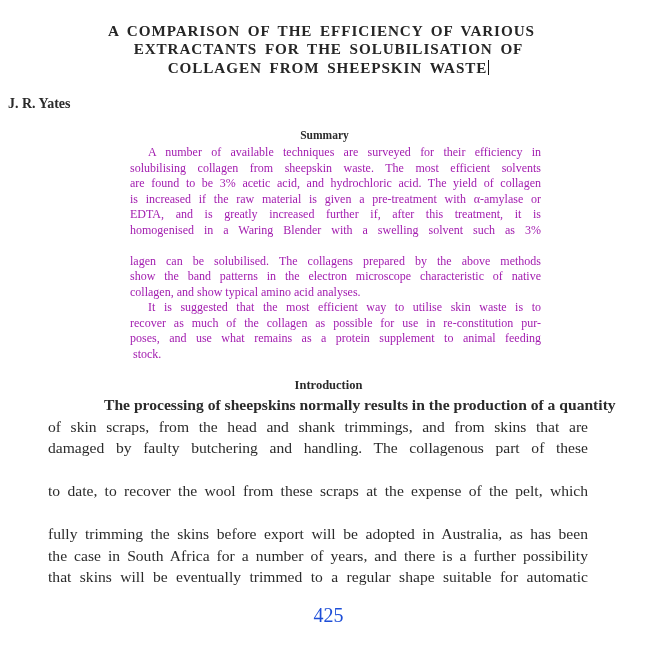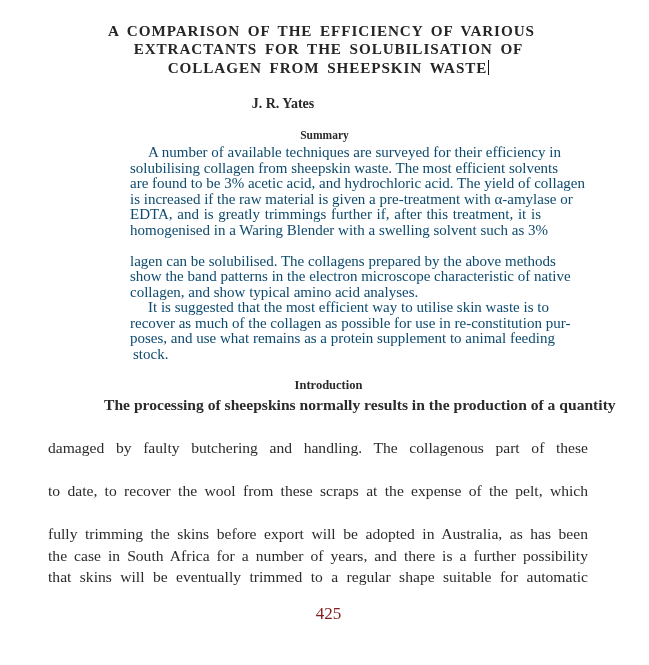--- a/index.html
+++ b/index.html
@@ -42,21 +42,21 @@
     height: 15px;
     background: #111;
     vertical-align: -2px;
     margin-left: 1px;
   }
   .author {
     position: absolute;
     top: 96px;
     left: 0;
     width: 558px;
-    text-align: center;
+    text-align: left;
     font-weight: bold;
     font-size: 14px;
     color: #2a2a2a;
     padding-left: 8px;
     box-sizing: border-box;
   }
   .summary-heading {
     position: absolute;
     top: 129px;
     left: 0;
@@ -65,26 +65,26 @@
     font-weight: bold;
     font-size: 11.5px;
     color: #2a2a2a;
     padding-left: 0;
     box-sizing: border-box;
   }
   .sum-line {
     position: absolute;
     left: 130px;
     width: 411px;
-    font-size: 15px;
+    font-size: 12px;
     line-height: 14px;
     white-space: nowrap;
     text-align: justify;
     text-align-last: justify;
-    color: #0c4a6e;
+    color: #a21caf;
   }
   .sum-line.indent { left: 148px; width: 393px; }
   .sum-line.last { text-align-last: left; }
   .intro-heading {
     position: absolute;
     top: 378px;
     left: 0;
     width: 649px;
     text-align: center;
     font-weight: bold;
@@ -104,22 +104,22 @@
     text-align-last: justify;
     color: #2b2b2b;
   }
   .intro-line.indent { left: 104px; width: 484px; font-weight: bold; }
   .page-number {
     position: absolute;
     top: 604px;
     left: 0;
     width: 649px;
     text-align: center;
-    font-size: 17px;
-    color: #7f1d1d;
+    font-size: 20px;
+    color: #1d4ed8;
     padding-left: 8px;
     box-sizing: border-box;
   }
 </style>
 </head>
 <body>
 
 <div class="page">
 
   <div class="title-line l1">A COMPARISON OF THE EFFICIENCY OF VARIOUS</div>
@@ -127,33 +127,34 @@
   <div class="title-line l3"><span>COLLAGEN FROM SHEEPSKIN WASTE</span><span class="cursor"></span></div>
 
   <div class="author">J. R. Yates</div>
 
   <div class="summary-heading">Summary</div>
 
   <div class="sum-line indent" style="top:145px">A number of available techniques are surveyed for their efficiency in</div>
   <div class="sum-line" style="top:160.5px">solubilising collagen from sheepskin waste. The most efficient solvents</div>
   <div class="sum-line" style="top:176px">are found to be 3% acetic acid, and hydrochloric acid. The yield of collagen</div>
   <div class="sum-line" style="top:191.5px">is increased if the raw material is given a pre-treatment with α-amylase or</div>
-  <div class="sum-line" style="top:207px">EDTA, and is greatly trimmings further if, after this treatment, it is</div>
+  <div class="sum-line" style="top:207px">EDTA, and is greatly increased further if, after this treatment, it is</div>
   <div class="sum-line" style="top:222.5px">homogenised in a Waring Blender with a swelling solvent such as 3%</div>
   <div class="sum-line" style="top:253.5px">lagen can be solubilised. The collagens prepared by the above methods</div>
   <div class="sum-line" style="top:269px">show the band patterns in the electron microscope characteristic of native</div>
   <div class="sum-line last" style="top:284.5px">collagen, and show typical amino acid analyses.</div>
   <div class="sum-line indent" style="top:300px">It is suggested that the most efficient way to utilise skin waste is to</div>
   <div class="sum-line" style="top:315.5px">recover as much of the collagen as possible for use in re-constitution pur-</div>
   <div class="sum-line" style="top:331px">poses, and use what remains as a protein supplement to animal feeding</div>
   <div class="sum-line last" style="top:346.5px;left:133px">stock.</div>
 
   <div class="intro-heading">Introduction</div>
 
   <div class="intro-line indent" style="top:396px">The processing of sheepskins normally results in the production of a quantity</div>
+  <div class="intro-line" style="top:417.5px">of skin scraps, from the head and shank trimmings, and from skins that are</div>
   <div class="intro-line" style="top:439px">damaged by faulty butchering and handling. The collagenous part of these</div>
   <div class="intro-line" style="top:482px">to date, to recover the wool from these scraps at the expense of the pelt, which</div>
   <div class="intro-line" style="top:525px">fully trimming the skins before export will be adopted in Australia, as has been</div>
   <div class="intro-line" style="top:546.5px">the case in South Africa for a number of years, and there is a further possibility</div>
   <div class="intro-line" style="top:568px">that skins will be eventually trimmed to a regular shape suitable for automatic</div>
 
   <div class="page-number">425</div>
 
 </div>
 

